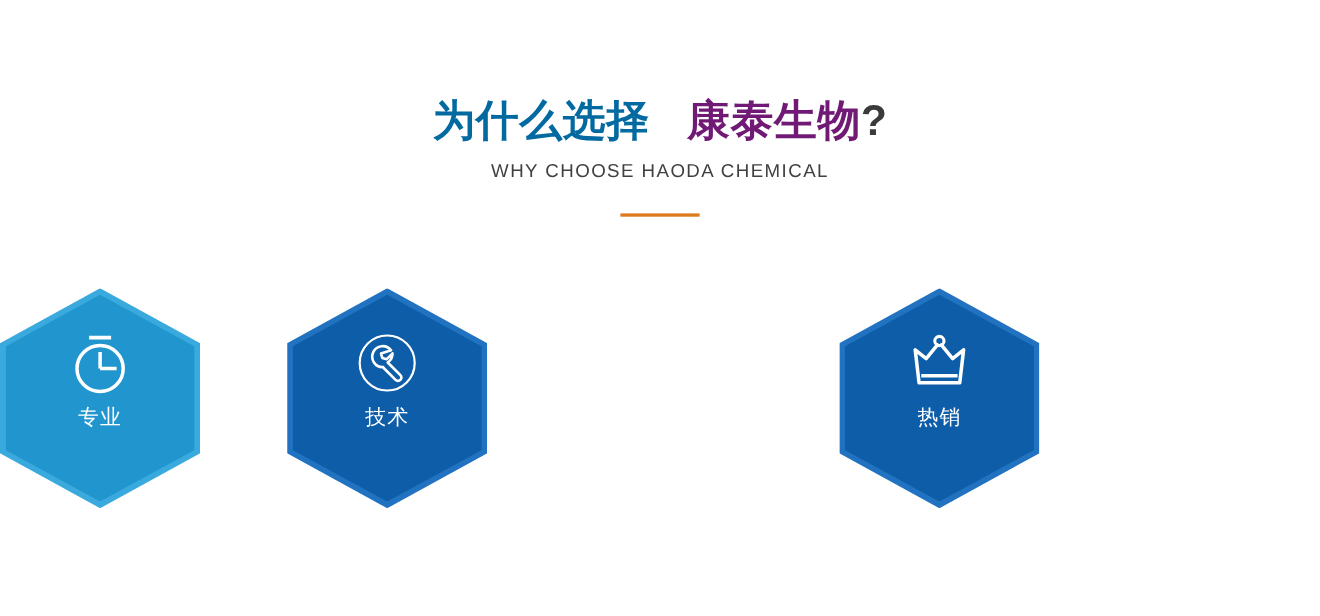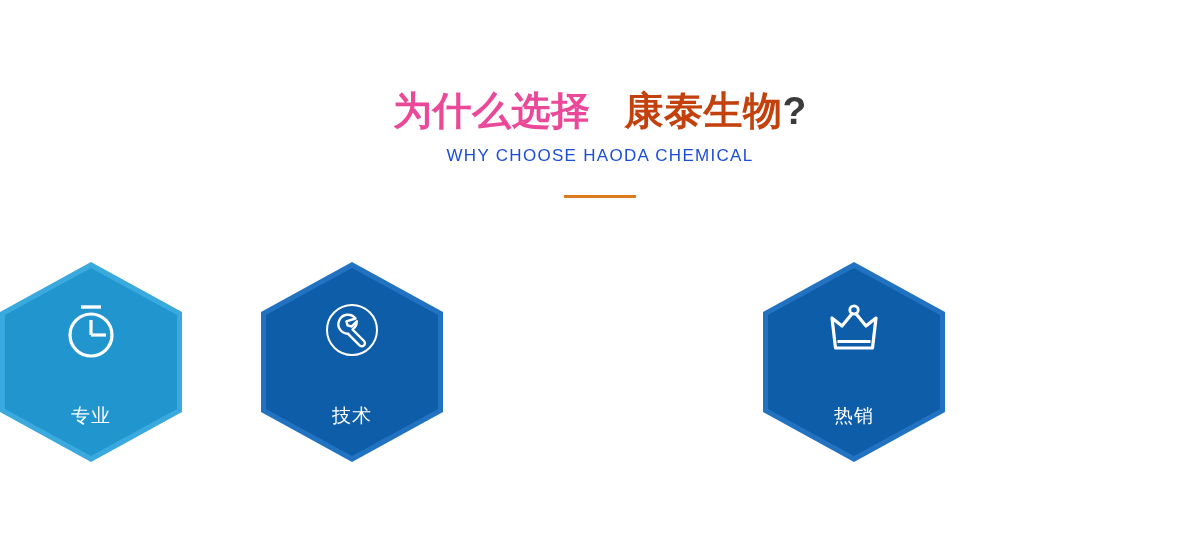--- a/index.html
+++ b/index.html
@@ -102,21 +102,20 @@
   .hex-content {
     position: absolute;
     left: 0;
     top: 0;
     width: 182px;
     height: 200px;
     display: flex;
     flex-direction: column;
     align-items: center;
     justify-content: flex-start;
-    gap: 36px;
   }
 
   .hex-icon {
     margin-top: 36px;
     width: 64px;
     height: 64px;
     display: block;
   }
 
   .hex-label {
@@ -126,22 +125,22 @@
     line-height: 24px;
     letter-spacing: 1px;
     white-space: nowrap;
     text-align: center;
   }
 </style>
 </head>
 <body>
 
 <div class="header">
-  <h1 class="title"><span style="color: #ec4899;">为什么选择</span><span class="accent" style="color: #c2410c; margin-left: 34px;">康泰生物</span><span class="mark" style="color: rgb(59, 59, 59);">?</span></h1>
-  <p class="subtitle" style="color: #1d4ed8;">WHY CHOOSE HAODA CHEMICAL</p>
+  <h1 class="title"><span style="color: #0369a1;">为什么选择</span><span class="accent" style="color: #701a75; margin-left: 34px;">康泰生物</span><span class="mark" style="color: rgb(59, 59, 59);">?</span></h1>
+  <p class="subtitle" style="color: #404040;">WHY CHOOSE HAODA CHEMICAL</p>
   <div class="divider-wrap">
     <span class="divider" style="background: rgb(221, 122, 30);"></span>
   </div>
 </div>
 
 <div class="hex-row">
 
   <div class="hex-cell" style="left:0px;">
     <div class="hex-outer" style="background: rgb(58, 170, 222);"></div>
     <div class="hex-inner" style="background: rgb(33, 150, 206);"></div>

